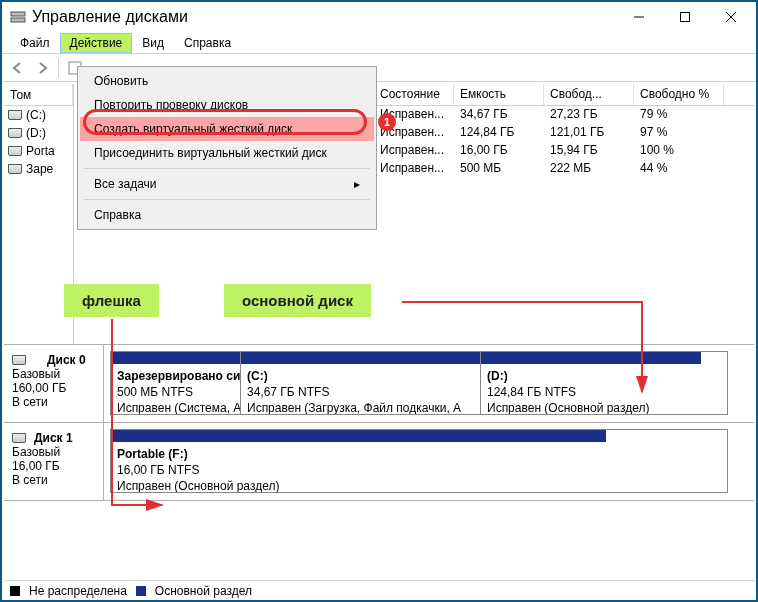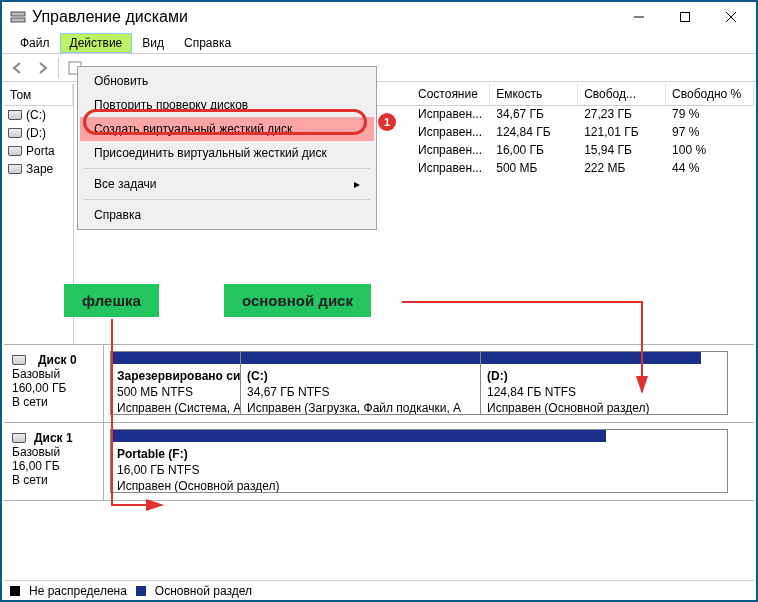--- a/index.html
+++ b/index.html
@@ -27,23 +27,23 @@
 .vol-left { width: 70px; border-right: 1px solid #d0d0d0; }
 .vol-header { height: 22px; background: #fff; border-bottom: 1px solid #d0d0d0; display: flex; align-items: center; padding-left: 6px; border-right: 1px solid #e0e0e0; }
 .vol-row { height: 18px; display: flex; align-items: center; padding-left: 4px; gap: 4px; }
 .drv-icon { width: 14px; height: 10px; border: 1px solid #555; border-radius: 0 0 2px 2px; background: linear-gradient(#eee,#ccc); position: relative; }
 .vol-right { flex: 1; position: relative; }
 .vol-right-inner { position: absolute; left: 300px; top: 0; right: 0; }
 .vr-head { height: 22px; display: flex; border-bottom: 1px solid #d0d0d0; }
 .vr-head > div { border-right: 1px solid #e0e0e0; padding: 3px 6px; }
 .vr-row { height: 18px; display: flex; }
 .vr-row > div { padding: 1px 6px; }
-.c-state { width: 80px; margin-left: 38px; } .c-cap { width: 90px; } .c-free { width: 90px; } .c-pct { width: 90px; }
+.c-state { width: 80px; } .c-cap { width: 90px; } .c-free { width: 90px; } .c-pct { width: 90px; }
 .labels { position: absolute; top: 200px; left: 0; right: 0; height: 42px; }
-.tag { position: absolute; background: #22c55e; padding: 8px 18px; font-size: 15px; font-weight: bold; color: #222; }
+.tag { position: absolute; background: #bef264; padding: 8px 18px; font-size: 15px; font-weight: bold; color: #222; }
 .lower { position: absolute; top: 260px; left: 0; right: 0; bottom: 0; border-top: 1px solid #b0b0b0; overflow: hidden; }
 .disk-row { display: flex; border-bottom: 1px solid #b0b0b0; min-height: 78px; }
 .disk-head { width: 100px; padding: 8px; border-right: 1px solid #b0b0b0; }
 .disk-head .dname { font-weight: bold; }
 .disk-body { flex: 1; padding: 6px; }
 .disk-bar { border: 1px solid #888; height: 64px; display: flex; margin-right: 20px; }
 .bar-top { height: 12px; background: #1a2f8a; }
 .part { border-right: 1px solid #888; display: flex; flex-direction: column; overflow: hidden; }
 .part:last-child { border-right: none; }
 .part-body { flex: 1; padding: 4px 6px; font-size: 11px; line-height: 1.35; white-space: nowrap; overflow: hidden; }
@@ -182,21 +182,21 @@
   </div>
 
   <div class="labels">
     <div class="tag" style="left:60px">флешка</div>
     <div class="tag" style="left:220px">основной диск</div>
   </div>
 
   <div class="lower" id="disk-map">
       <div class="disk-row">
         <div class="disk-head">
-          <div style="display:flex;gap:12px;align-items:center">
+          <div style="display:flex;gap:21px;align-items:center">
             <span class="drv-icon"></span>
             <span class="dname">Диск 0</span>
           </div>
           <div>Базовый</div>
           <div>160,00 ГБ</div>
           <div>В сети</div>
         </div>
         <div class="disk-body">
           <div class="disk-bar">
             <div class="part" style="width: 130px;">

